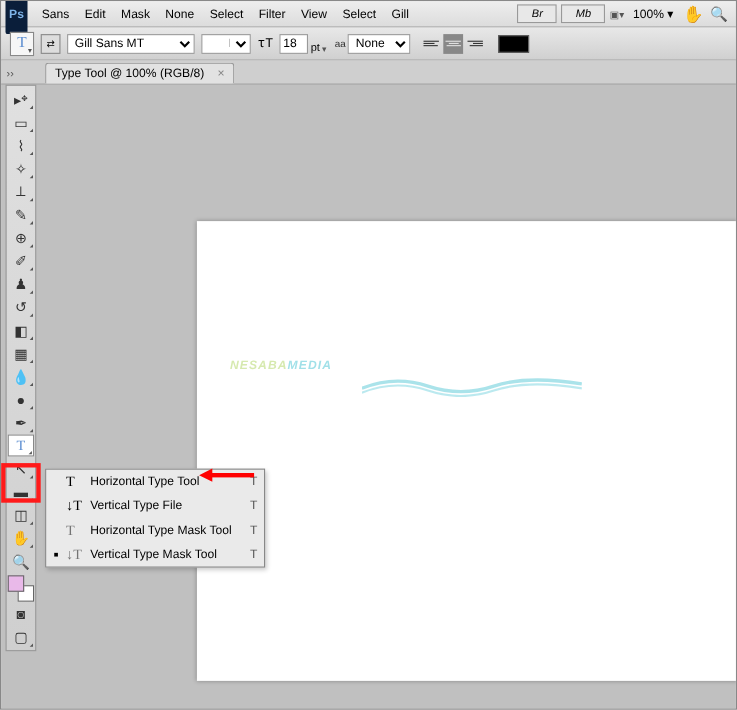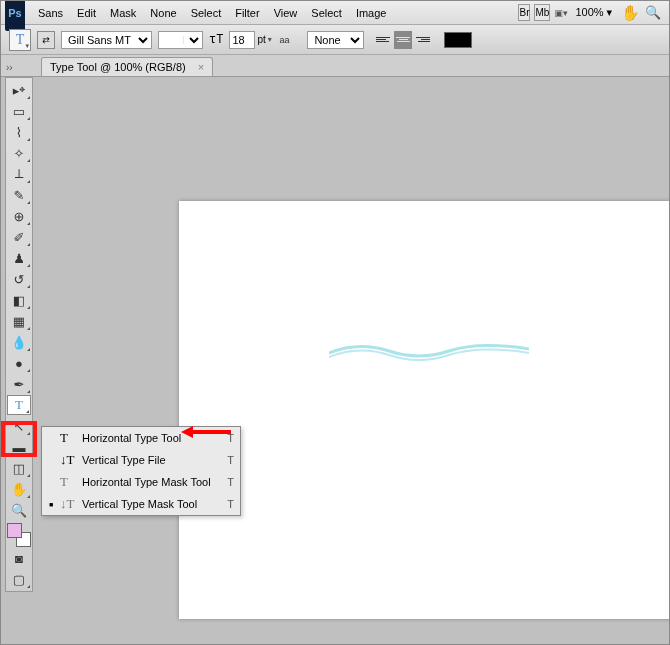--- a/index.html
+++ b/index.html
@@ -1,35 +1,35 @@
 <!DOCTYPE html>
 <html><head>
 <meta charset="utf-8">
 <style>
 * { margin: 0; padding: 0; box-sizing: border-box; font-family: Tahoma, sans-serif; font-size: 11px; }
 body { background: #d6d6d6; width: 670px; height: 645px; overflow: hidden; border: 1px solid #888; }
 .menubar { background: linear-gradient(#eeeeee,#dcdcdc); height: 24px; display: flex; align-items: center; padding: 0 4px; border-bottom: 1px solid #aaa; }
 .ps-logo { width: 20px; height: 36px; background: #0a1e3a; color: #7fb4e8; font-weight: bold; display: flex; align-items: center; justify-content: center; font-size: 11px; border-radius: 2px; margin-right: 6px; }
 .menubar .menu-item { padding: 0 7px; cursor: pointer; }
 .menubar .spacer { flex: 1; }
-.menubar .btn { border: 1px solid #999; background: #e8e8e8; padding: 1px 0; margin: 0 2px; font-size: 10px; height: 17px; display: flex; align-items: center; }
+.menubar .btn { border: 1px solid #999; background: #e8e8e8; padding: 1px 12px; margin: 0 2px; font-size: 10px; height: 17px; display: flex; align-items: center; font-style: italic; }
 .menubar .drop { padding: 0 2px; font-size: 9px; color: #555; }
 .menubar .zoom { padding: 0 6px; }
 .hand-icon { font-size: 15px; margin: 0 3px; }
 .mag-icon { font-size: 13px; margin: 0 3px; }
 
 .optionbar { background: linear-gradient(#e8e8e8,#d0d0d0); height: 30px; display: flex; align-items: center; padding: 3px 8px; border-bottom: 1px solid #aaa; gap: 6px; }
 .optionbar .tool-ind { width: 22px; height: 22px; border: 1px solid #888; background: #f6f6f6; display: flex; align-items: center; justify-content: center; position: relative; color:#5a8cd0;}
 .optionbar .toggle { width: 18px; height: 18px; border: 1px solid #888; background: #ddd; display: flex; align-items: center; justify-content: center; font-size: 9px; }
 .optionbar select, .optionbar input { border: 1px solid #999; background: #fff; height: 18px; padding: 0 2px; font-size: 11px; }
-.optionbar .fld-font { width: 91px; }
+.optionbar .fld-font { width: 116px; }
 .optionbar .fld-style { width: 45px; padding-left: 20px; }
-.optionbar .fld-size { width: 44px; display: flex; align-items: center; }
+.optionbar .fld-size { width: 44px; display: flex; align-items: flex-end; }
 .optionbar .fld-size input { width: 26px; }
-.optionbar .aa { display: flex; align-items: center; gap: 18px; }
+.optionbar .aa { display: flex; align-items: center; gap: 2px; }
 .optionbar .aa-lbl { font-size: 9px; color: #333; }
 .optionbar .fld-aa { width: 57px; }
 .optionbar .align-grp { display: flex; gap: 2px; margin-left: 4px; }
 .optionbar .align-btn { width: 18px; height: 18px; display: flex; flex-direction: column; justify-content: center; padding: 2px; gap: 1px; }
 .optionbar .align-btn.sel { background: #888; }
 .optionbar .align-btn span { height: 1px; background: #333; }
 .optionbar .align-btn.sel span { background: #e0e0e0; }
 .optionbar .swatch { width: 28px; height: 16px; background: #000; border: 1px solid #666; margin-left: 6px; }
 .tT-icon { font-family: 'Times New Roman', serif; font-size: 14px; }
 
@@ -70,21 +70,21 @@
 <div class="menubar">
   <div class="ps-logo">Ps</div>
   <div class="menu-item">Sans</div>
   <div class="menu-item">Edit</div>
   <div class="menu-item">Mask</div>
   <div class="menu-item">None</div>
   <div class="menu-item">Select</div>
   <div class="menu-item">Filter</div>
   <div class="menu-item">View</div>
   <div class="menu-item">Select</div>
-  <div class="menu-item">Image</div>
+  <div class="menu-item">Gill</div>
   <div class="spacer"></div>
   <div class="btn">Br</div>
   <div class="btn">Mb</div>
   <div class="drop">▣▾</div>
   <div class="zoom"><span>100%</span> ▾</div>
   <div class="hand-icon">✋</div>
   <div class="mag-icon">🔍</div>
 </div>
 
 <div class="optionbar">
@@ -158,20 +158,23 @@
       <div class="bg"></div>
       <div class="fg"></div>
     </div>
     <div class="tool">◙</div>
     <div class="tool">▢<span class="tri"></span></div>
   </div>
 
   <div class="highlight-box"></div>
 
   <div class="canvas">
+    <div class="watermark">
+      <span class="p1">NESABA</span><span class="p2">MEDIA</span>
+    </div>
     <svg class="wave" viewBox="0 0 200 20">
       <path d="M0 12 Q 30 0 60 10 T 120 10 T 200 8" stroke="#55c8d6" stroke-width="3" fill="none" opacity="0.5"></path>
       <path d="M0 16 Q 30 4 60 14 T 120 14 T 200 12" stroke="#55c8d6" stroke-width="2" fill="none" opacity="0.4"></path>
     </svg>
   </div>
 
   <div class="flyout">
     <div class="fly-item">
       <span class="dot"></span>
       <span class="ico">T</span>

